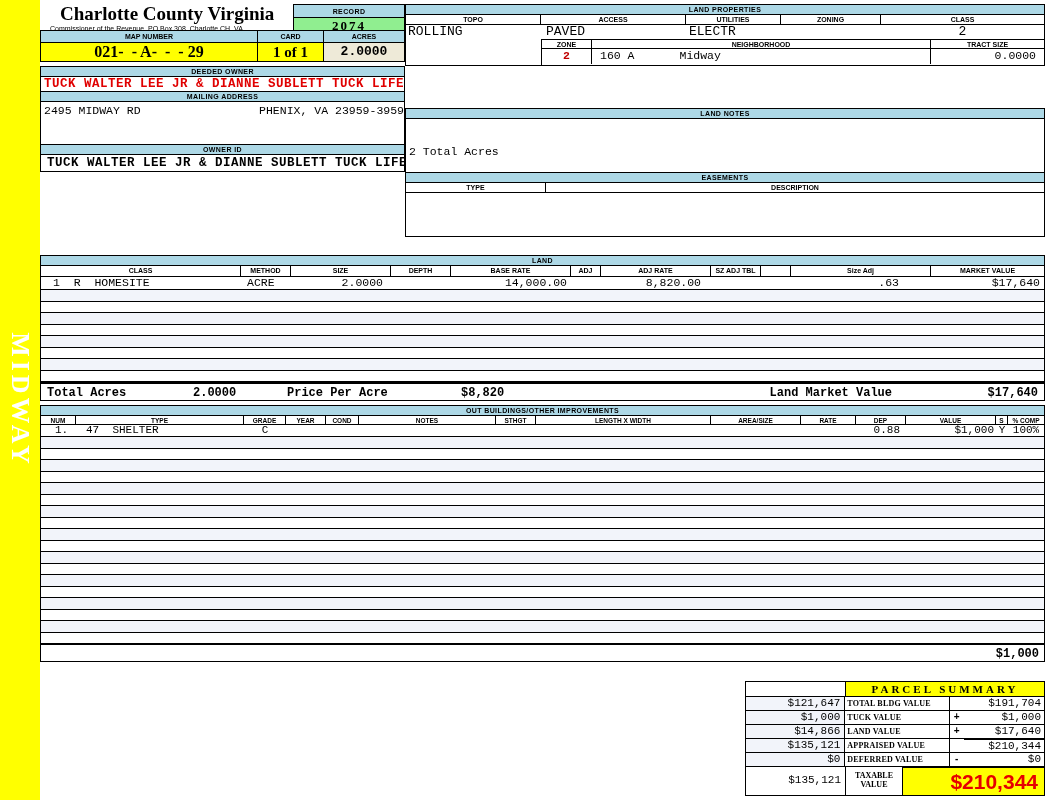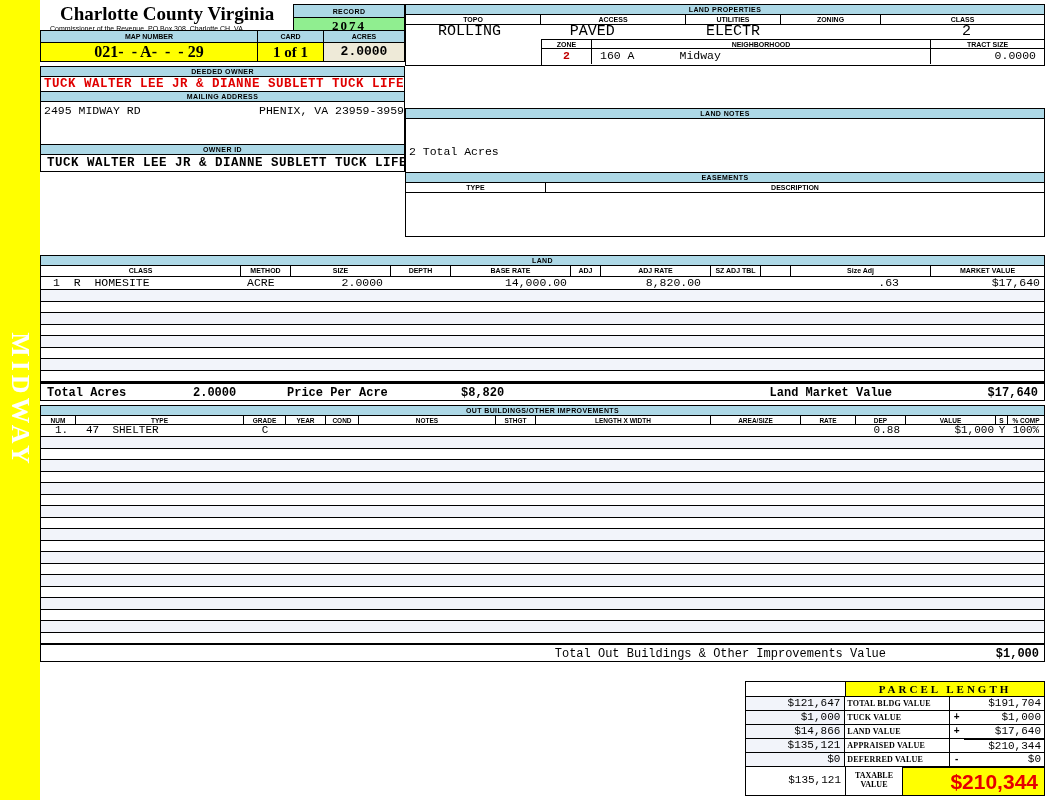--- a/index.html
+++ b/index.html
@@ -87,21 +87,21 @@
 
   <div class="abs boxed" style="left:365px; top:4px; width:640px; height:62px;">
     <div class="bar">LAND PROPERTIES</div>
     <div class="hrow" style="height:10px;">
       <div class="hcell" style="width:135px;">TOPO</div>
       <div class="hcell" style="width:145px;">ACCESS</div>
       <div class="hcell" style="width:95px;">UTILITIES</div>
       <div class="hcell" style="width:100px;">ZONING</div>
       <div class="hcell" style="width:163px;">CLASS</div>
     </div>
-    <div class="vrow mono" style="height:14px; font-size:15px; line-height:13px;padding-left:30px;">
+    <div class="vrow mono" style="height:14px; font-size:13px; line-height:13px;">
       <div class="vcell" style="width:135px; padding-left:2px;">ROLLING</div>
       <div class="vcell" style="width:145px; padding-left:5px;">PAVED</div>
       <div class="vcell" style="width:95px; padding-left:3px;">ELECTR</div>
       <div class="vcell" style="width:100px;"></div>
       <div class="vcell center" style="width:163px;">2</div>
     </div>
     <div class="cols" style="height:26px;">
       <div style="width:135px;"></div>
       <div style="flex:1; border-top:1px solid #000; border-left:1px solid #000;">
         <div class="hrow" style="height:9px;">
@@ -246,29 +246,28 @@
         <div class="empty-row alt"></div>
         <div class="empty-row"></div>
         <div class="empty-row alt"></div>
         <div class="empty-row"></div>
         <div class="empty-row alt"></div>
         <div class="empty-row"></div>
         <div class="empty-row alt"></div>
         <div class="empty-row"></div>
       </div>
     <div style="position:relative; height:17px; border-top:1px solid #000; background:#fff;">
-      <span class="abs mono" style="right:158px; top:2px; font-size:12px;">Total Out Buildings &amp; Other Improvements Value</span>
       <span class="abs mono" style="right:5px; top:2px; font-size:12px; font-weight:bold;">$1,000</span>
     </div>
   </div>
 
   <div class="abs boxed" style="left:705px; top:681px; width:300px;">
     <div class="ps-row" style="height:15px;">
       <div class="ps-cell ps-prior" style="background:#fff;"></div>
-      <div class="yellow" style="flex:1; font-family:'Liberation Serif',serif; font-weight:bold; font-size:11px; letter-spacing:3px; text-align:center; line-height:14px;">PARCEL LENGTH</div>
+      <div class="yellow" style="flex:1; font-family:'Liberation Serif',serif; font-weight:bold; font-size:11px; letter-spacing:3px; text-align:center; line-height:14px;">PARCEL SUMMARY</div>
     </div>
     <div class="ps-row" style="height:14px;">
       <div class="ps-cell ps-prior mono">$121,647</div>
       <div class="ps-cell ps-label">TOTAL BLDG VALUE</div>
       <div class="ps-cell ps-op"></div>
       <div class="ps-val mono" style="border-top:1px solid #000; margin-top:-1px; height:15px;">$191,704</div>
     </div>
     <div class="ps-row" style="height:14px;">
       <div class="ps-cell ps-prior mono">$1,000</div>
       <div class="ps-cell ps-label">TUCK VALUE</div>

